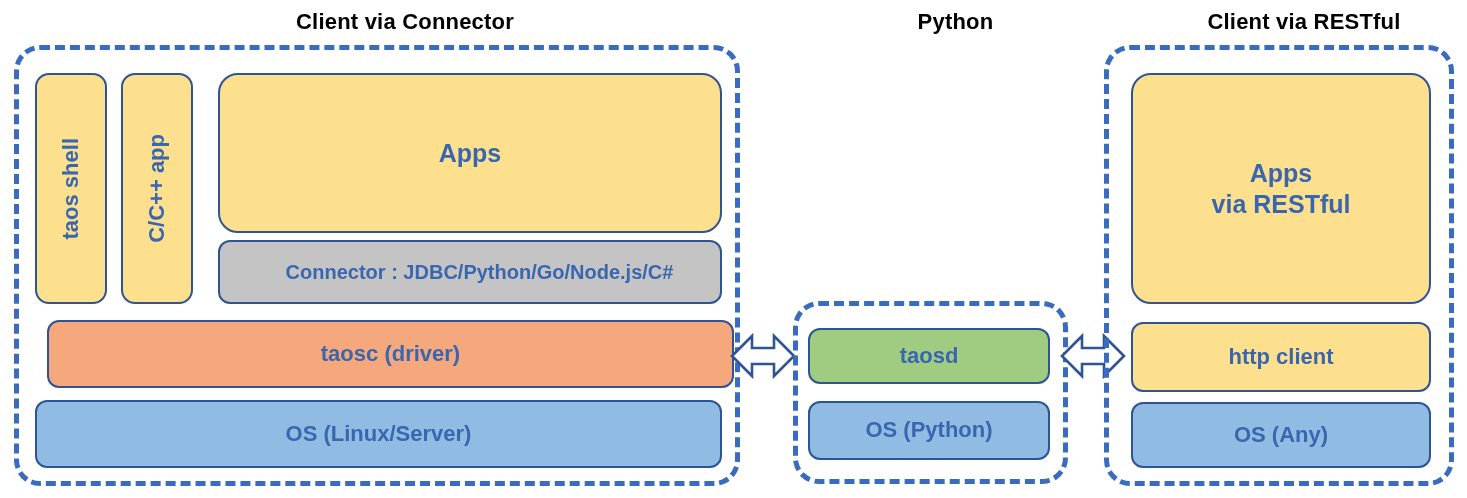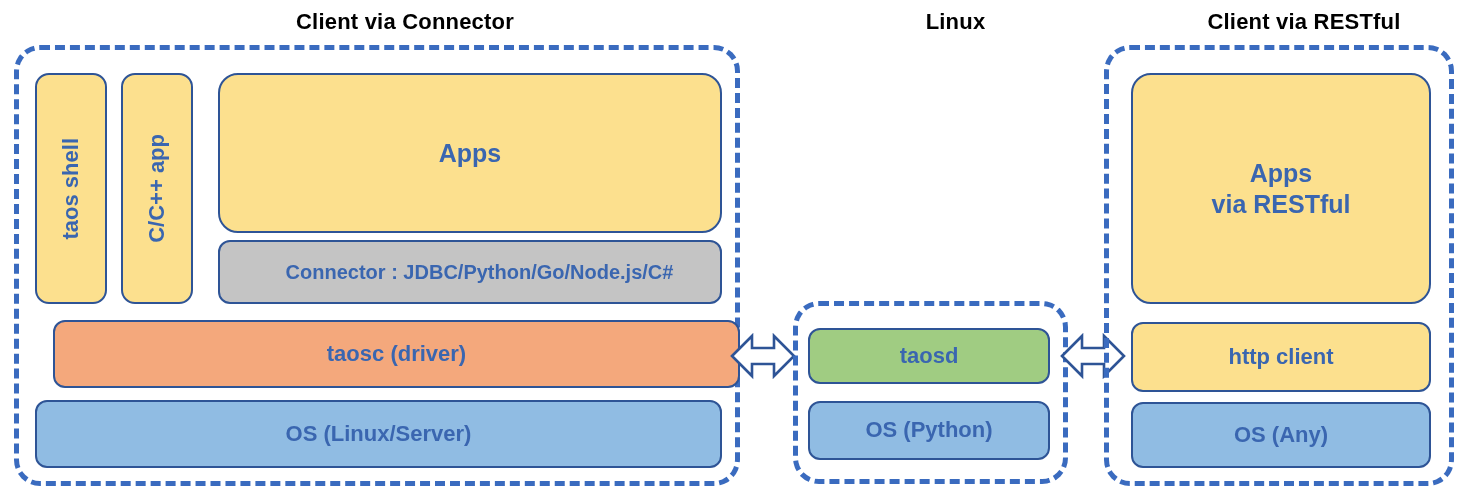--- a/index.html
+++ b/index.html
@@ -75,21 +75,21 @@
     color: #3A66B0;
   }
 
   
   #box-taos-shell { left: 35px;  top: 73px;  width: 72px;  height: 231px; }
   #box-c-app      { left: 121px; top: 73px;  width: 72px;  height: 231px; }
   #box-apps       { left: 218px; top: 73px;  width: 504px; height: 160px;
                     border-radius: 20px; font-size: 25px; }
   #box-connector  { left: 218px; top: 240px; width: 504px; height: 64px;
                     font-size: 20px; }
-  #box-taosc      { left: 53px;  top: 320px; width: 687px; height: 68px;
+  #box-taosc      { left: 47px;  top: 320px; width: 687px; height: 68px;
                     font-size: 22px; }
   #box-os-lw      { left: 35px;  top: 400px; width: 687px; height: 68px;
                     font-size: 22px; }
 
   
   #box-taosd      { left: 808px; top: 328px; width: 242px; height: 56px;
                     font-size: 22px; }
   #box-os-linux   { left: 808px; top: 401px; width: 242px; height: 59px;
                     font-size: 22px; }
 
@@ -109,21 +109,21 @@
     height: 58px;
   }
   #arrow-left  { left: 730px; }
   #arrow-right { left: 1060px; }
 </style>
 </head>
 <body>
 
 <div class="section-title" id="title-connector">Client via Connector</div>
 
-<div class="section-title" id="title-server">Linux</div>
+<div class="section-title" id="title-server">Python</div>
 
 <div class="section-title" id="title-restful">Client via RESTful</div>
 
 <div class="dashed-panel" id="panel-connector"></div>
 
 <div class="box yellow tall-label" id="box-taos-shell">
   <span class="vlabel">taos shell</span>
 </div>
 
 <div class="box yellow tall-label" id="box-c-app">

